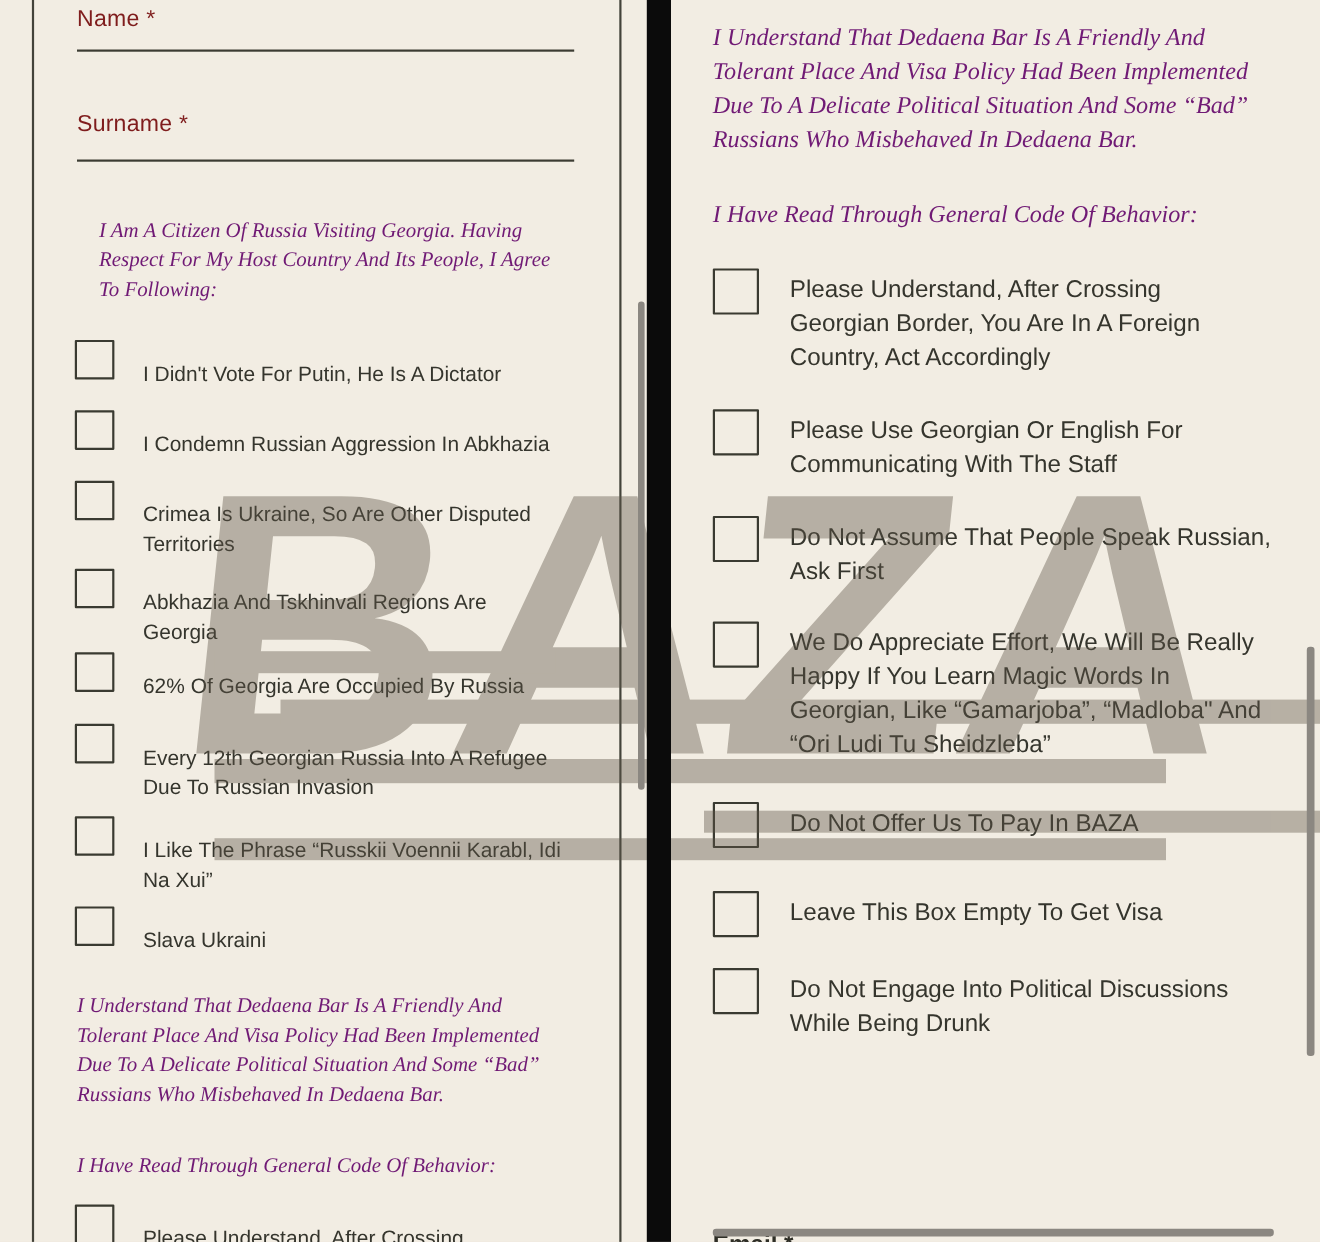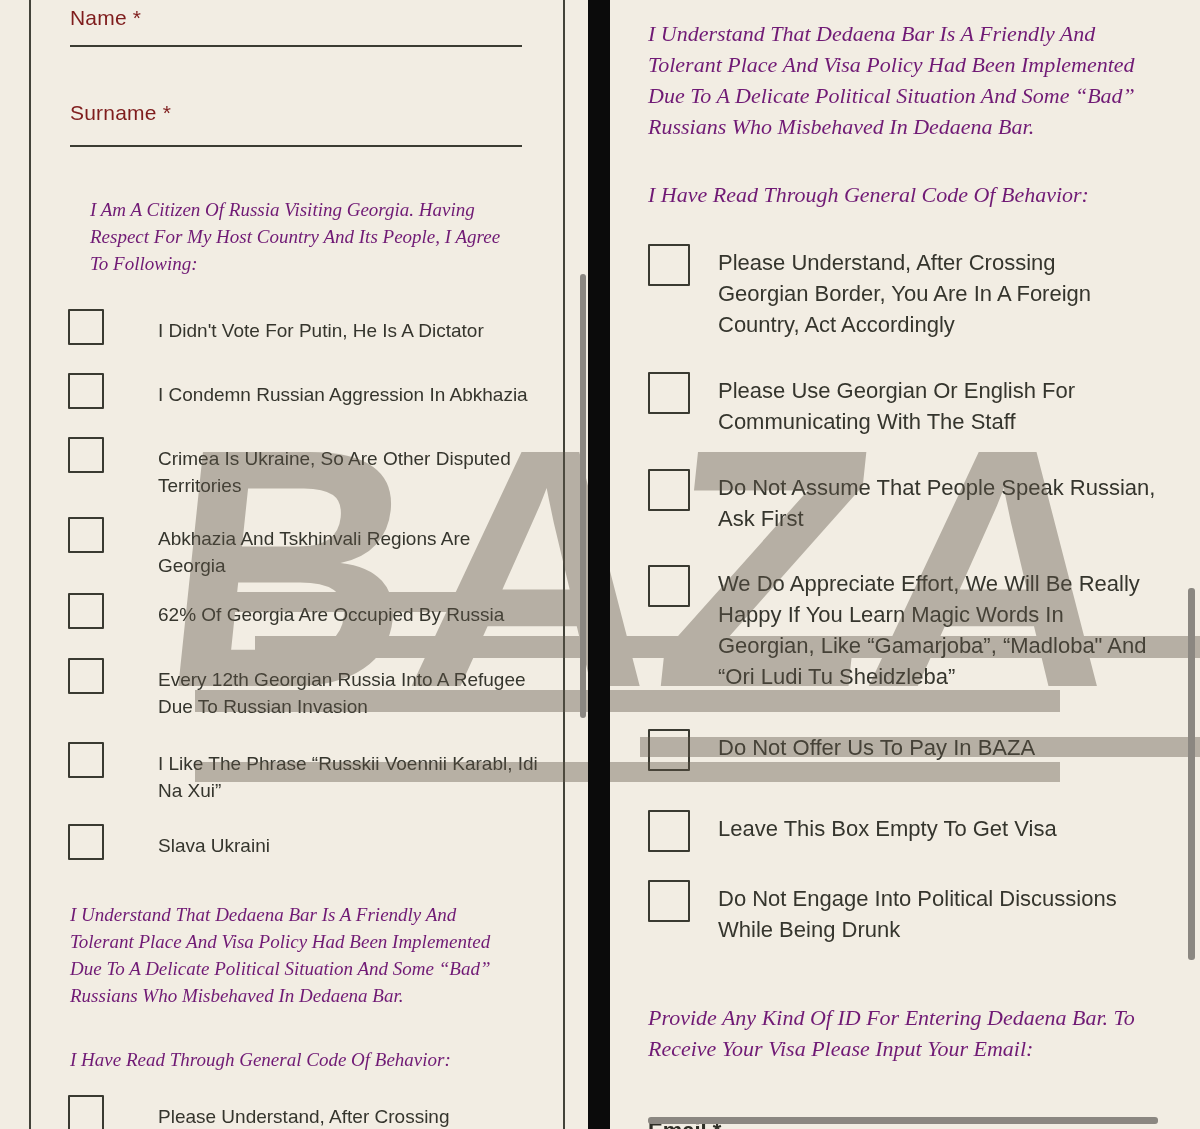--- a/index.html
+++ b/index.html
@@ -36,21 +36,21 @@
   .lbl{color:#35352d;white-space:pre-line;}
   .lbl-l{font-size:19px;line-height:27px;}
   .lbl-r{font-size:22px;line-height:31px;}
   .email{font-size:22px;font-weight:bold;color:#2e2e26;}
 
   
   .crow{position:absolute;}
   .cb{position:absolute;left:0;top:0;border:2px solid #3a3a31;background:transparent;border-radius:1px;}
   .cb-l{width:32px;height:32px;}
   .cb-r{width:38px;height:38px;}
-  .crow-l .lbl{position:absolute;left:62px;top:8px;width:430px;margin-left:28px;}
+  .crow-l .lbl{position:absolute;left:62px;top:18px;width:430px;}
   .crow-r .lbl{position:absolute;left:70px;top:3px;width:455px;}
   .crow-l{left:68px;}
   .crow-r{left:648px;}
 
   
   .lr1{top:309px;}.lr2{top:373px;}.lr3{top:437px;}.lr4{top:517px;}
   .lr5{top:593px;}.lr6{top:658px;}.lr7{top:742px;}.lr8{top:824px;}.lr9{top:1095px;}
   
   .rr1{top:244px;}.rr2{top:372px;}.rr3{top:469px;}.rr4{top:565px;}
   .rr5{top:729px;}.rr6{top:810px;}.rr7{top:880px;}
@@ -176,22 +176,20 @@
   <div class="crow crow-r rr6" style="z-index:1;">
     <span class="cb cb-r"></span>
     <span class="lbl lbl-r">Leave This Box Empty To Get Visa</span>
   </div>
   <div class="crow crow-r rr7" style="z-index:1;">
     <span class="cb cb-r"></span>
     <span class="lbl lbl-r">Do Not Engage Into Political Discussions
 While Being Drunk</span>
   </div>
 
-  <div class="abs ital r-ital" style="left:648px;top:1002px;width:530px;z-index:1;">Provide Any Kind Of ID For Entering Dedaena Bar. To
-Receive Your Visa Please Input Your Email:</div>
   <div class="abs email" style="left:648px;top:1118px;z-index:1;">Email *</div>
 
   <div class="wm">
     <div class="wm-text">BAZA</div>
     <div class="stripe st1"></div>
     <div class="stripe st2"></div>
     <div class="stripe st3"></div>
     <div class="stripe st4"></div>
     <div class="stripe st5"></div>
   </div>

